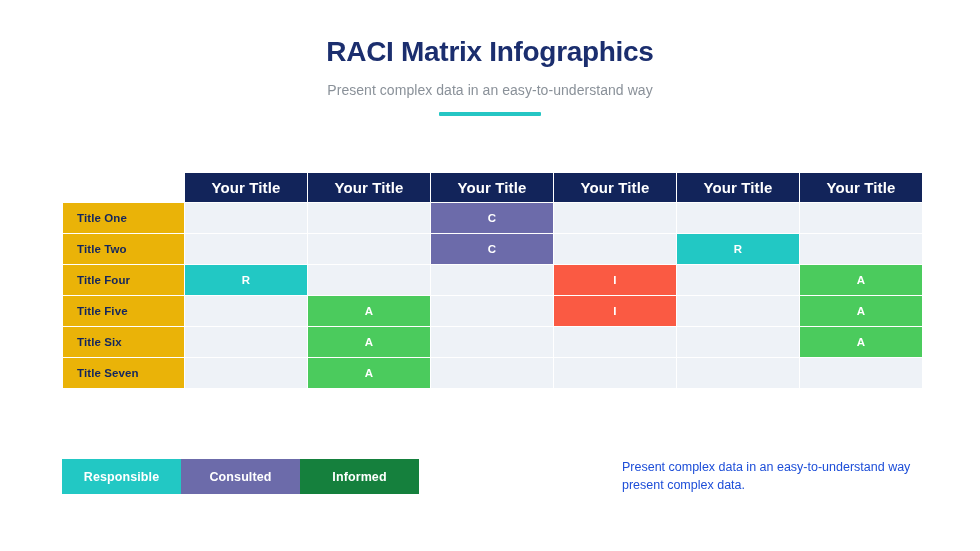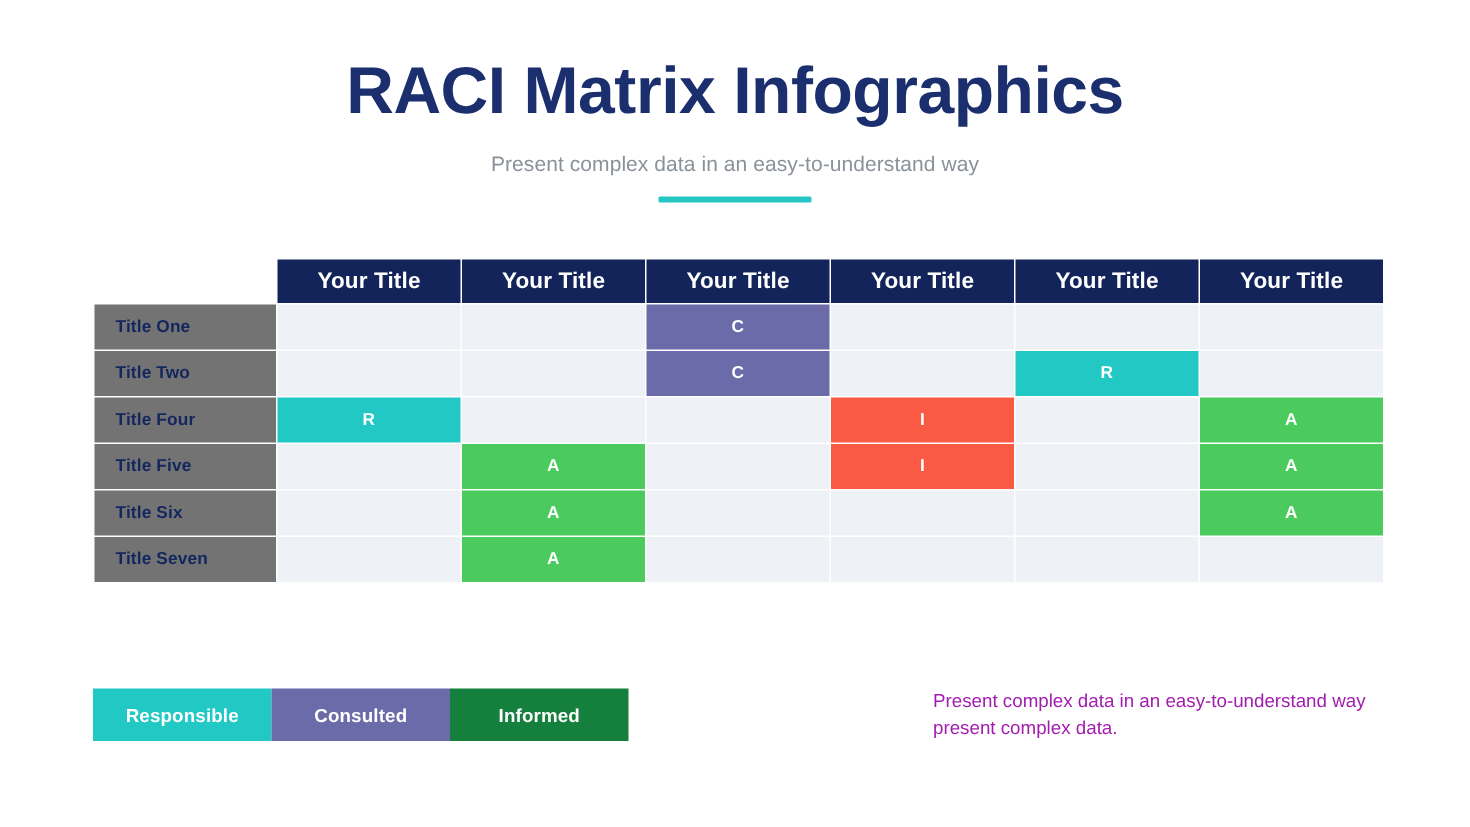--- a/index.html
+++ b/index.html
@@ -22,21 +22,21 @@
 
   
   .header {
     position: absolute;
     left: 0;
     top: 36px;
     width: 980px;
     text-align: center;
   }
   .title {
-    font-size: 44px;
+    font-size: 28px;
     font-weight: bold;
     color: #1b2e6e;
     letter-spacing: -0.3px;
     line-height: 1.15;
     margin: 0;
   }
   .subtitle {
     font-size: 14px;
     color: #8a9199;
     margin: 14px 0 0 0;
@@ -77,21 +77,21 @@
     color: #ffffff;
     font-size: 15px;
     font-weight: bold;
     height: 29px;
     padding: 0;
     text-align: center;
     vertical-align: middle;
     letter-spacing: 0.1px;
   }
   td.rowhead {
-    background: #737373;
+    background: #eab308;
     color: #13265e;
     font-size: 11.5px;
     font-weight: bold;
     height: 30px;
     padding: 0 0 0 14px;
     text-align: left;
     vertical-align: middle;
     letter-spacing: 0.1px;
   }
   td.cell {
@@ -128,21 +128,21 @@
     font-weight: bold;
     letter-spacing: 0.1px;
   }
   .footnote {
     position: absolute;
     left: 622px;
     top: 459px;
     width: 290px;
     font-size: 12.5px;
     line-height: 1.42;
-    color: #a21caf;
+    color: #1d4ed8;
   }
 </style>
 </head>
 <body>
 
 <div class="slide">
 
   <div class="header">
     <h1 class="title">RACI Matrix Infographics</h1>
     <p class="subtitle">Present complex data in an easy-to-understand way</p>

